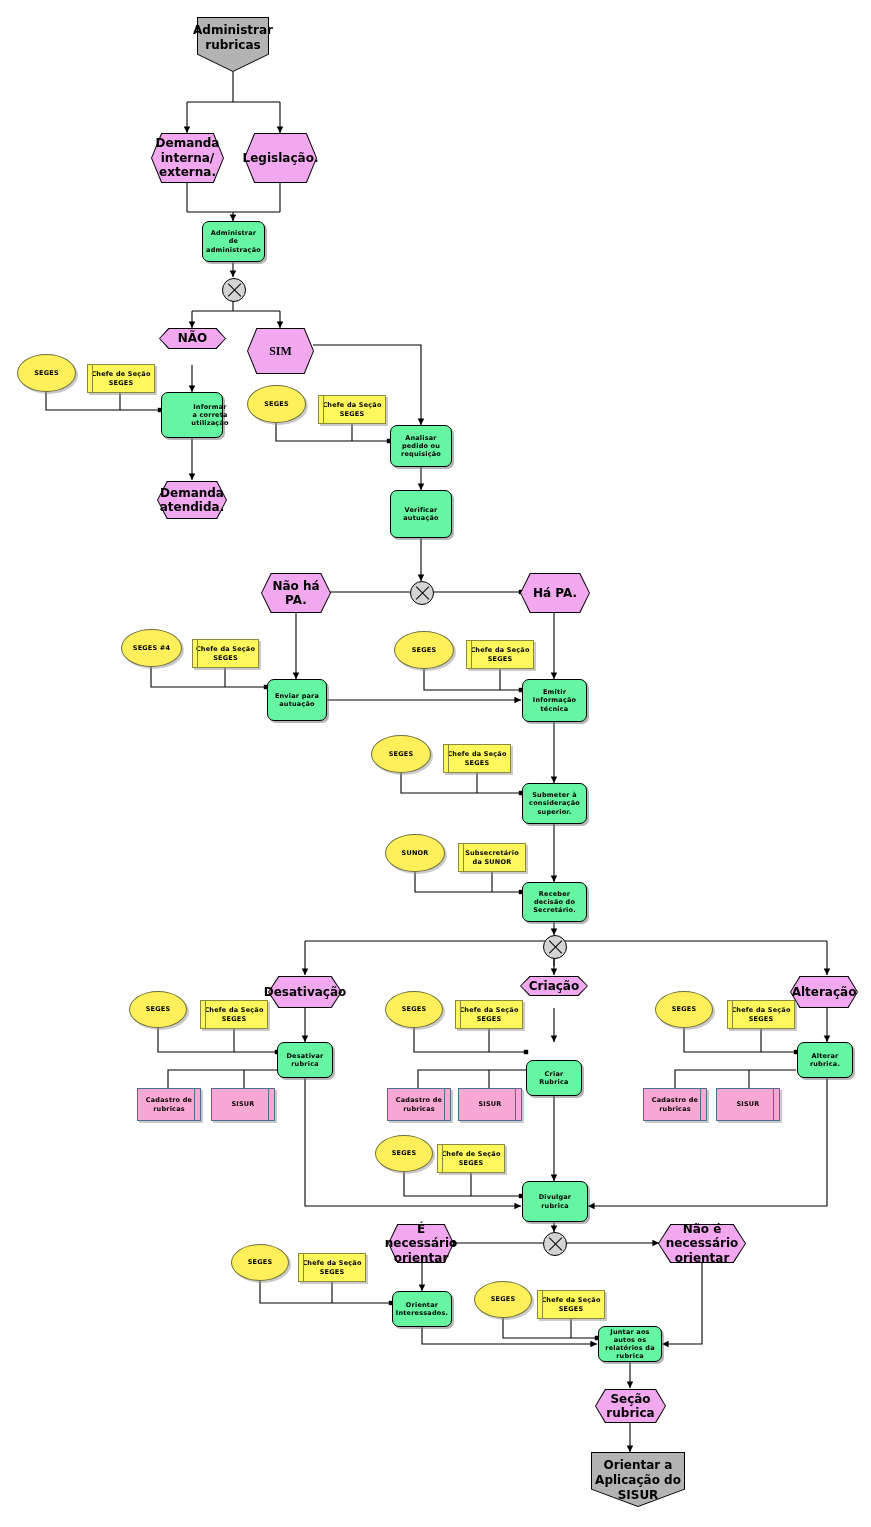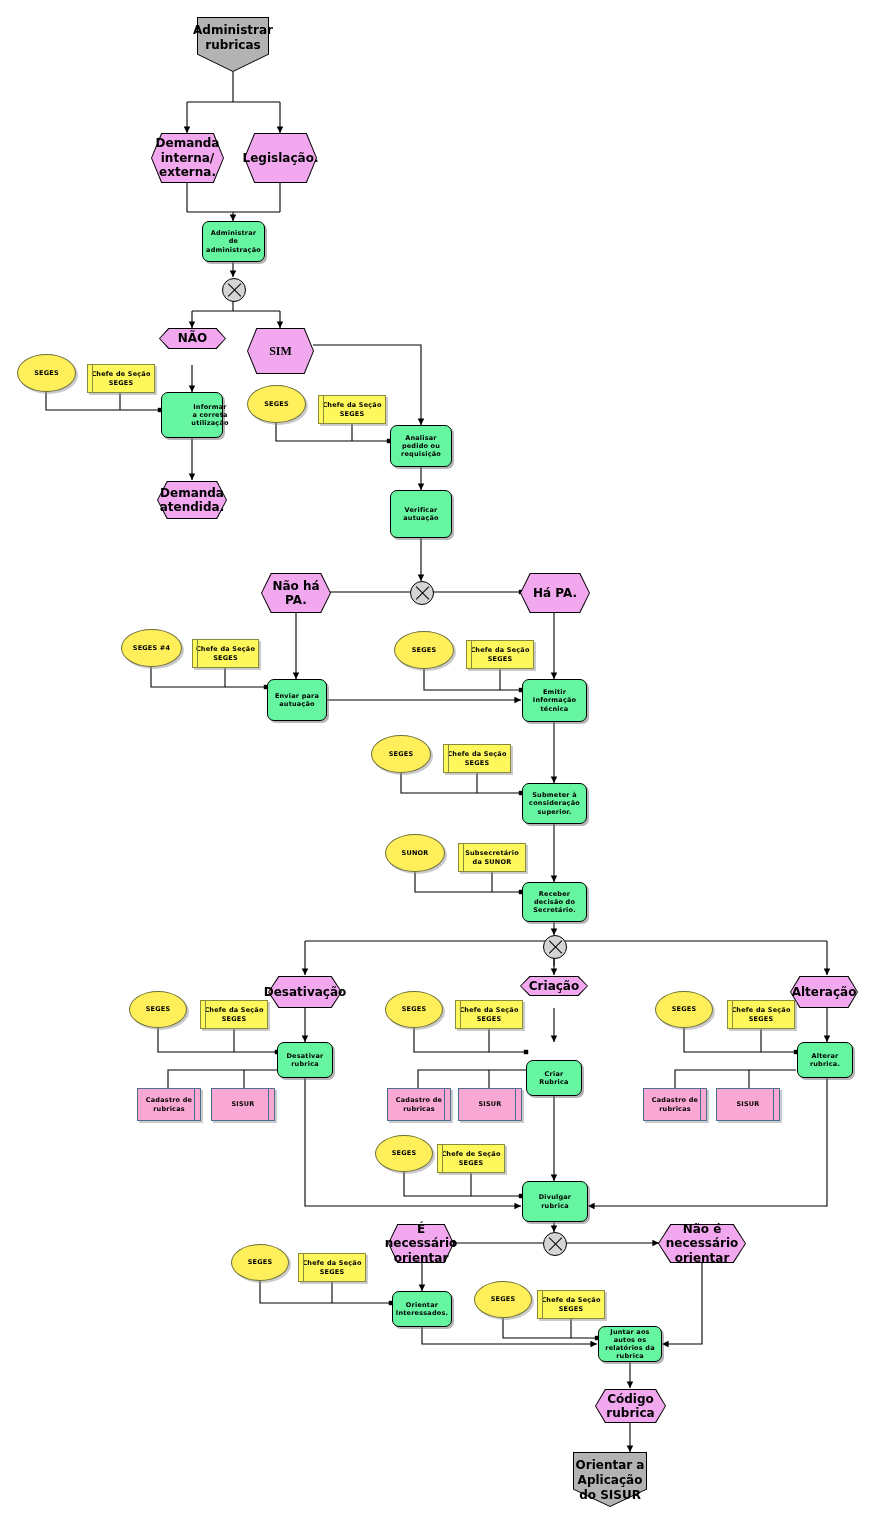--- a/index.html
+++ b/index.html
@@ -406,22 +406,22 @@
   <div class="node note" style="left:537px;top:1290px;width:68px;height:29px;">
     <span>Chefe da Seção SEGES</span>
   </div>
   <div class="node proc" style="left:598px;top:1326px;width:64px;height:36px;">
     <span>Juntar aos autos os relatórios da rubrica</span>
   </div>
 
   <div class="hexwrap" style="left:595px;top:1389px;width:71px;height:34px;">
     <div class="hx"></div>
       <div class="hi"></div>
-    <div class="ht">Código rubrica</div>
-  </div>
-
-  <div class="termwrap" style="left:573px;top:1452px;width:74px;height:55px;">
+    <div class="ht">Seção rubrica</div>
+  </div>
+
+  <div class="termwrap" style="left:591px;top:1452px;width:74px;height:55px;padding-left:20px;">
     <div class="tb"></div>
       <div class="ti"></div>
     <div class="tt">Orientar a Aplicação do SISUR</div>
   </div>
 
 </div>
 
 </body></html>

